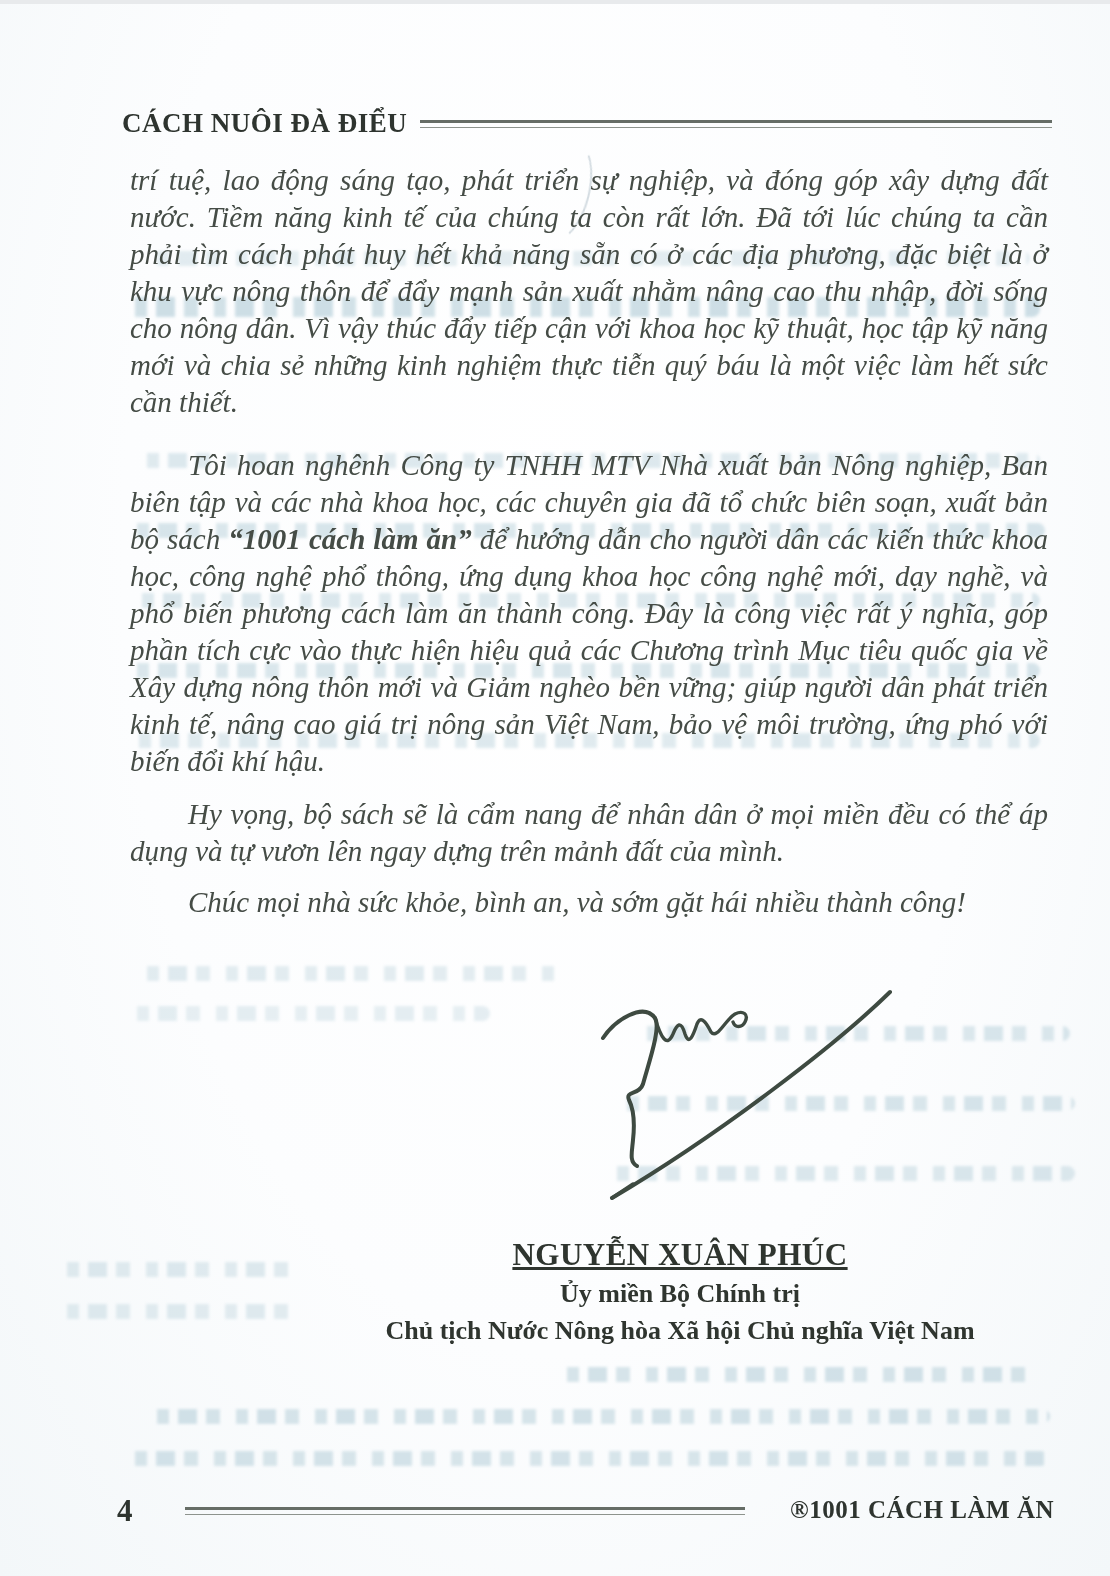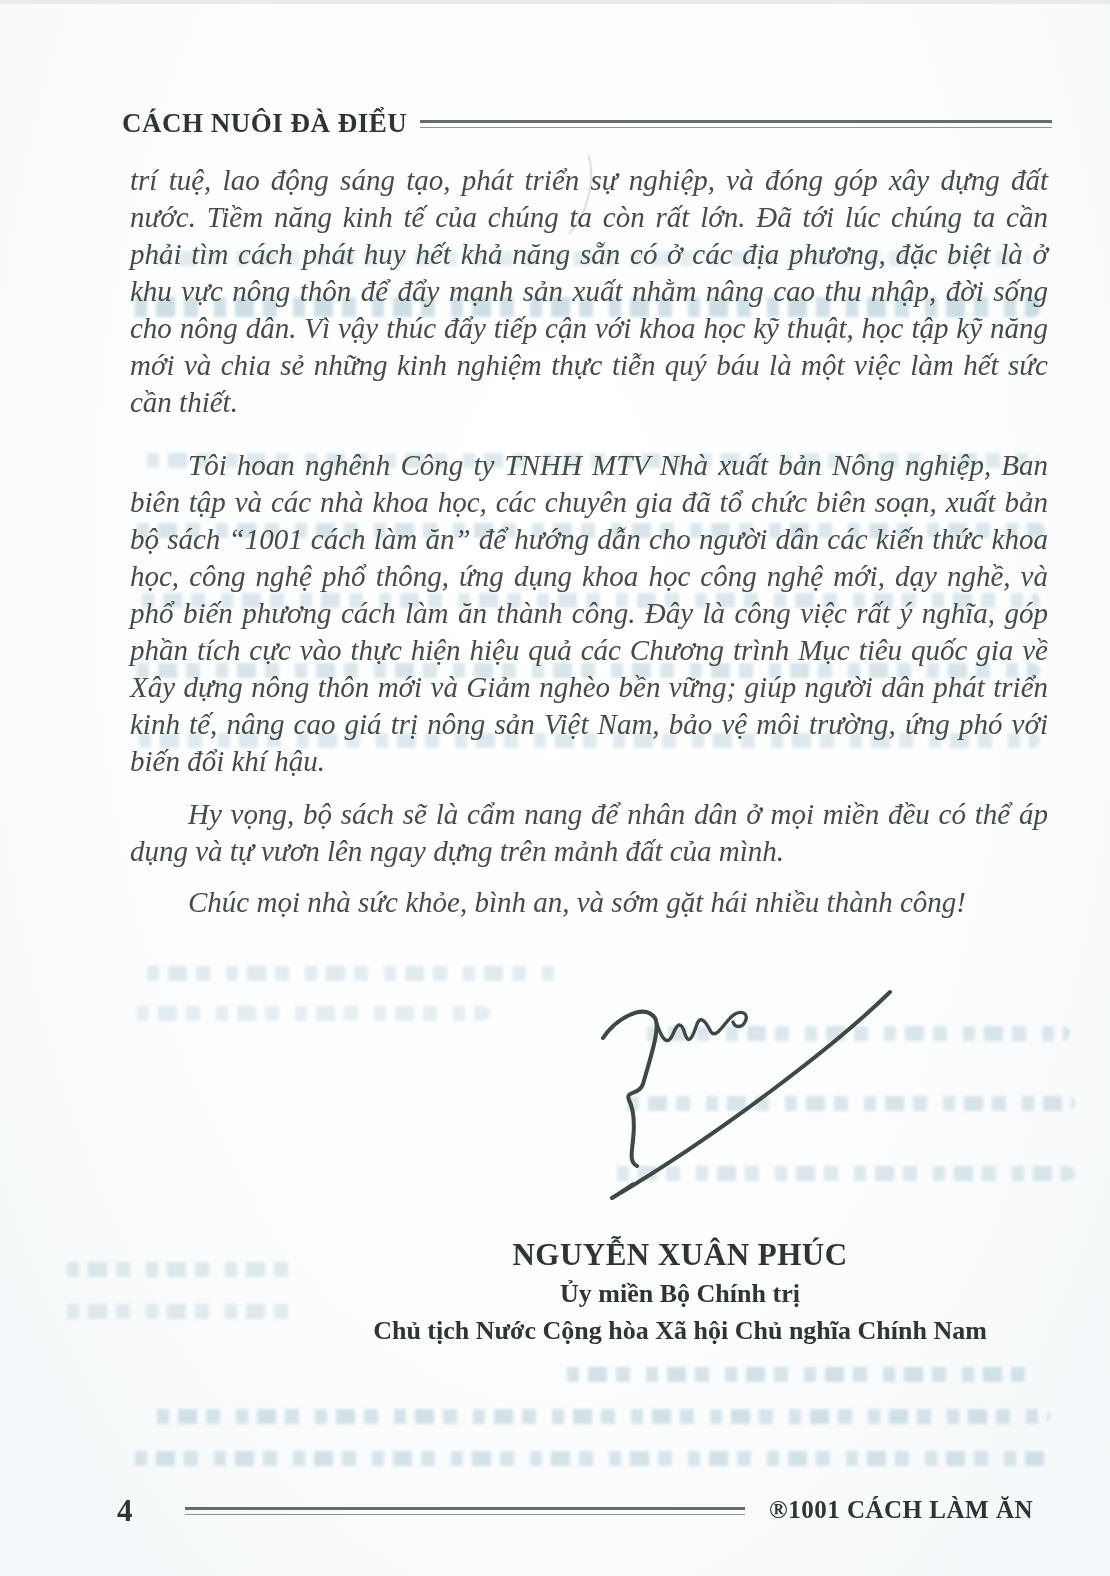--- a/index.html
+++ b/index.html
@@ -46,45 +46,45 @@
   .body-copy{
     position:absolute;left:130px;top:158px;width:918px;
     font-style:italic;font-size:29px;line-height:37px;
     text-align:justify;color:#454c46;
   }
   .body-copy p{margin:0;}
   .p1{margin-bottom:26px !important;}
   .p2{margin-bottom:16px !important;text-indent:58px;}
   .p3{margin-bottom:14px !important;text-indent:58px;}
   .p4{text-indent:58px;}
-  .bold-inline{font-weight:normal;}
+  .bold-inline{font-weight:bold;}
 
   
   .signature{position:absolute;left:585px;top:955px;width:400px;height:260px;}
   .signature svg{display:block;width:100%;height:100%;}
 
   
   .signer{
     position:absolute;left:330px;top:1231px;width:700px;
     text-align:center;color:#2f352f;
   }
-  .signer-name{font-size:31px;font-weight:bold;line-height:40px;letter-spacing:.5px;}
+  .signer-name{font-size:31px;font-weight:bold;line-height:40px;letter-spacing:.5px;text-decoration:underline;}
   .signer-title{font-size:26px;font-weight:bold;line-height:37px;}
 
   
   .folio{
     position:absolute;left:117px;top:1489px;
     font-size:31px;font-weight:bold;color:#2e342f;
   }
   .foot-rule{
     position:absolute;left:185px;top:1503px;width:560px;height:4px;
     border-top:3px solid #666d66;border-bottom:1px solid #8d938d;
   }
   .foot-title{
-    position:absolute;right:77px;top:1492px;
+    position:absolute;right:56px;top:1492px;
     font-size:25px;font-weight:bold;letter-spacing:.5px;color:#2e342f;
     white-space:nowrap;
   }
 </style>
 </head>
 <body>
 
 <div class="page">
 
   <div class="bleed" style="top:247px;left:150px;width:880px;opacity:.28;"></div>
@@ -125,20 +125,20 @@
         <path d="M70,59 C76,79 82,89 88,75 C92,65 96,61 100,75 C104,87 108,77 112,65 C116,55 122,65 126,73 C132,81 140,61 150,55 C158,51 164,55 160,63 C157,69 150,69 148,63" stroke-width="3.4"></path>
         <path d="M305,33 C252,85 135,175 27,239"></path>
         <path d="M27,239 L48,225" stroke-width="3.4"></path>
       </g>
     </svg>
   </div>
 
   <div class="signer">
     <div class="signer-name">NGUYỄN XUÂN PHÚC</div>
     <div class="signer-title">Ủy miền Bộ Chính trị</div>
-    <div class="signer-title">Chủ tịch Nước Cộng hòa Xã hội Chủ nghĩa Chính Nam</div>
+    <div class="signer-title">Chủ tịch Nước Nông hòa Xã hội Chủ nghĩa Việt Nam</div>
   </div>
 
   <div class="folio">4</div>
   <div class="foot-rule"></div>
   <div class="foot-title">®1001 CÁCH LÀM ĂN</div>
 
 </div>
 
 </body></html>

